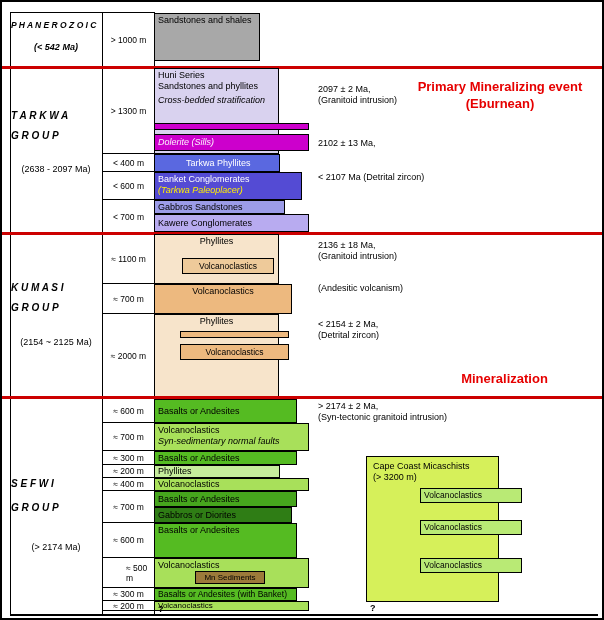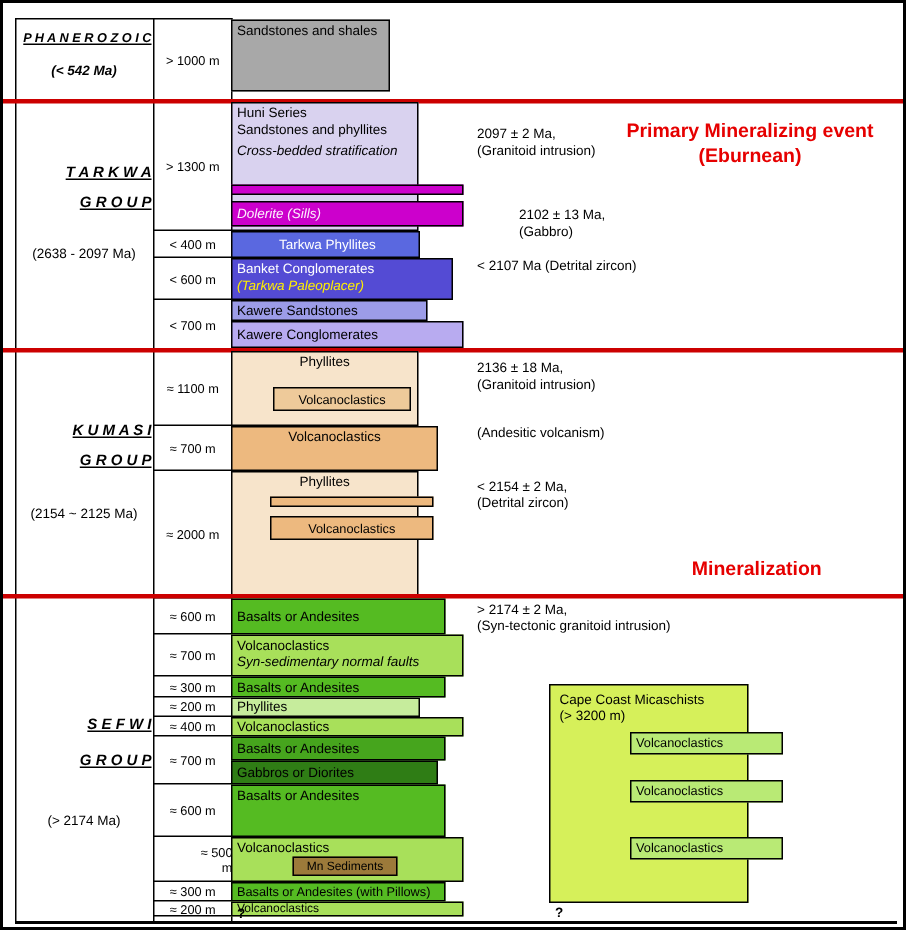--- a/index.html
+++ b/index.html
@@ -2,23 +2,23 @@
 <html><head>
 <meta charset="utf-8">
 <style>
   * { margin:0; padding:0; box-sizing:border-box; }
   body { font-family:"Liberation Sans", sans-serif; background:#fff; }
   .canvas { position:relative; width:604px; height:620px; background:#fff; border:2px solid #000; overflow:hidden; }
   .vline { position:absolute; width:1px; background:#000; }
   .hline { position:absolute; height:1px; background:#000; }
   .thick-hline { position:absolute; height:2px; background:#000; }
   .redline { position:absolute; left:0; width:604px; height:3px; background:#cc0000; }
-  .era-name { position:absolute; font-weight:bold; font-style:italic; font-size:10px; text-align:right; color:#000;text-decoration:underline; }
+  .era-name { position:absolute; font-weight:bold; font-style:italic; font-size:10px; text-align:left; color:#000; }
   .era-age { position:absolute; font-size:9px; text-align:center; color:#000; font-style:italic; }
-  .tcell { position:absolute; left:100px; width:53px; border-bottom:1px solid #000; display:flex; align-items:center; justify-content:center; font-size:8.5px; color:#000;text-align:right; }
+  .tcell { position:absolute; left:100px; width:53px; border-bottom:1px solid #000; display:flex; align-items:center; justify-content:center; font-size:8.5px; color:#000; }
   .box { position:absolute; border:1px solid #000; font-size:9px; color:#000; padding:1px 3px; line-height:11px; }
   .box span { display:block; }
   .center { text-align:center; }
   .vcenter { display:flex; align-items:center; }
   .note { position:absolute; font-size:9px; line-height:11px; color:#000; }
   .note span { display:block; }
   .red-note { position:absolute; color:#e60000; font-weight:bold; font-size:13px; line-height:17px; text-align:center; }
   .red-note span { display:block; }
   .q { position:absolute; font-size:9px; font-weight:bold; color:#000; }
   .italic { font-style:italic; }
@@ -83,21 +83,21 @@
   </div>
 
   <div class="tcell" style="top:170px;height:28px;">&lt; 600 m</div>
   <div class="box c-bviolet" style="left:152px;top:170px;width:148px;height:28px;">
     <span>Banket Conglomerates</span>
     <span class="yellow-sub">(Tarkwa Paleoplacer)</span>
   </div>
 
   <div class="tcell" style="top:198px;height:34px;">&lt; 700 m</div>
   <div class="box c-peri vcenter" style="left:152px;top:198px;width:131px;height:14px;">
-    <span>Kawere Sandstones</span>
+    <span>Gabbros Sandstones</span>
   </div>
   <div class="box c-lpurple vcenter" style="left:152px;top:212px;width:155px;height:18px;">
     <span>Kawere Conglomerates</span>
   </div>
 
   <div class="redline" style="top:230px;"></div>
 
   <div class="era-name" style="left:9px;top:280px;width:90px;">K U M A S I</div>
   <div class="era-name" style="left:9px;top:300px;width:90px;">G R O U P</div>
   <div class="era-age" style="left:9px;top:335px;width:90px;font-style:normal;">(2154 ~ 2125 Ma)</div>
@@ -172,36 +172,35 @@
   <div class="tcell" style="top:556px;height:30px;padding-left:24px;">≈ 500 m</div>
   <div class="box c-lgreen" style="left:152px;top:556px;width:155px;height:30px;">
     <span>Volcanoclastics</span>
   </div>
   <div class="box c-brown vcenter" style="left:193px;top:569px;width:70px;height:13px;font-size:8px;justify-content:center;">
     <span>Mn Sediments</span>
   </div>
 
   <div class="tcell" style="top:586px;height:13px;">≈ 300 m</div>
   <div class="box c-green vcenter" style="left:152px;top:586px;width:143px;height:13px;font-size:8.5px;">
-    <span>Basalts or Andesites (with Pillows)</span>
+    <span>Basalts or Andesites (with Banket)</span>
   </div>
 
   <div class="tcell" style="top:599px;height:10px;">≈ 200 m</div>
   <div class="box c-lgreen vcenter" style="left:152px;top:599px;width:155px;height:10px;font-size:8px;line-height:8px;">
     <span>Volcanoclastics</span>
   </div>
   <div class="q" style="left:156px;top:602px;">?</div>
 
   <div class="note" style="left:316px;top:82px;width:185px;">
     <span>2097 ± 2 Ma,</span>
     <span>(Granitoid intrusion)</span>
   </div>
-  <div class="note" style="left:316px;top:136px;width:185px;margin-left:28px;">
+  <div class="note" style="left:316px;top:136px;width:185px;">
     <span>2102 ± 13 Ma,</span>
-    <span>(Gabbro)</span>
   </div>
   <div class="note" style="left:316px;top:170px;width:185px;">
     <span>&lt; 2107 Ma (Detrital zircon)</span>
   </div>
   <div class="note" style="left:316px;top:238px;width:185px;">
     <span>2136 ± 18 Ma,</span>
     <span>(Granitoid intrusion)</span>
   </div>
   <div class="note" style="left:316px;top:281px;width:185px;">
     <span>(Andesitic volcanism)</span>

